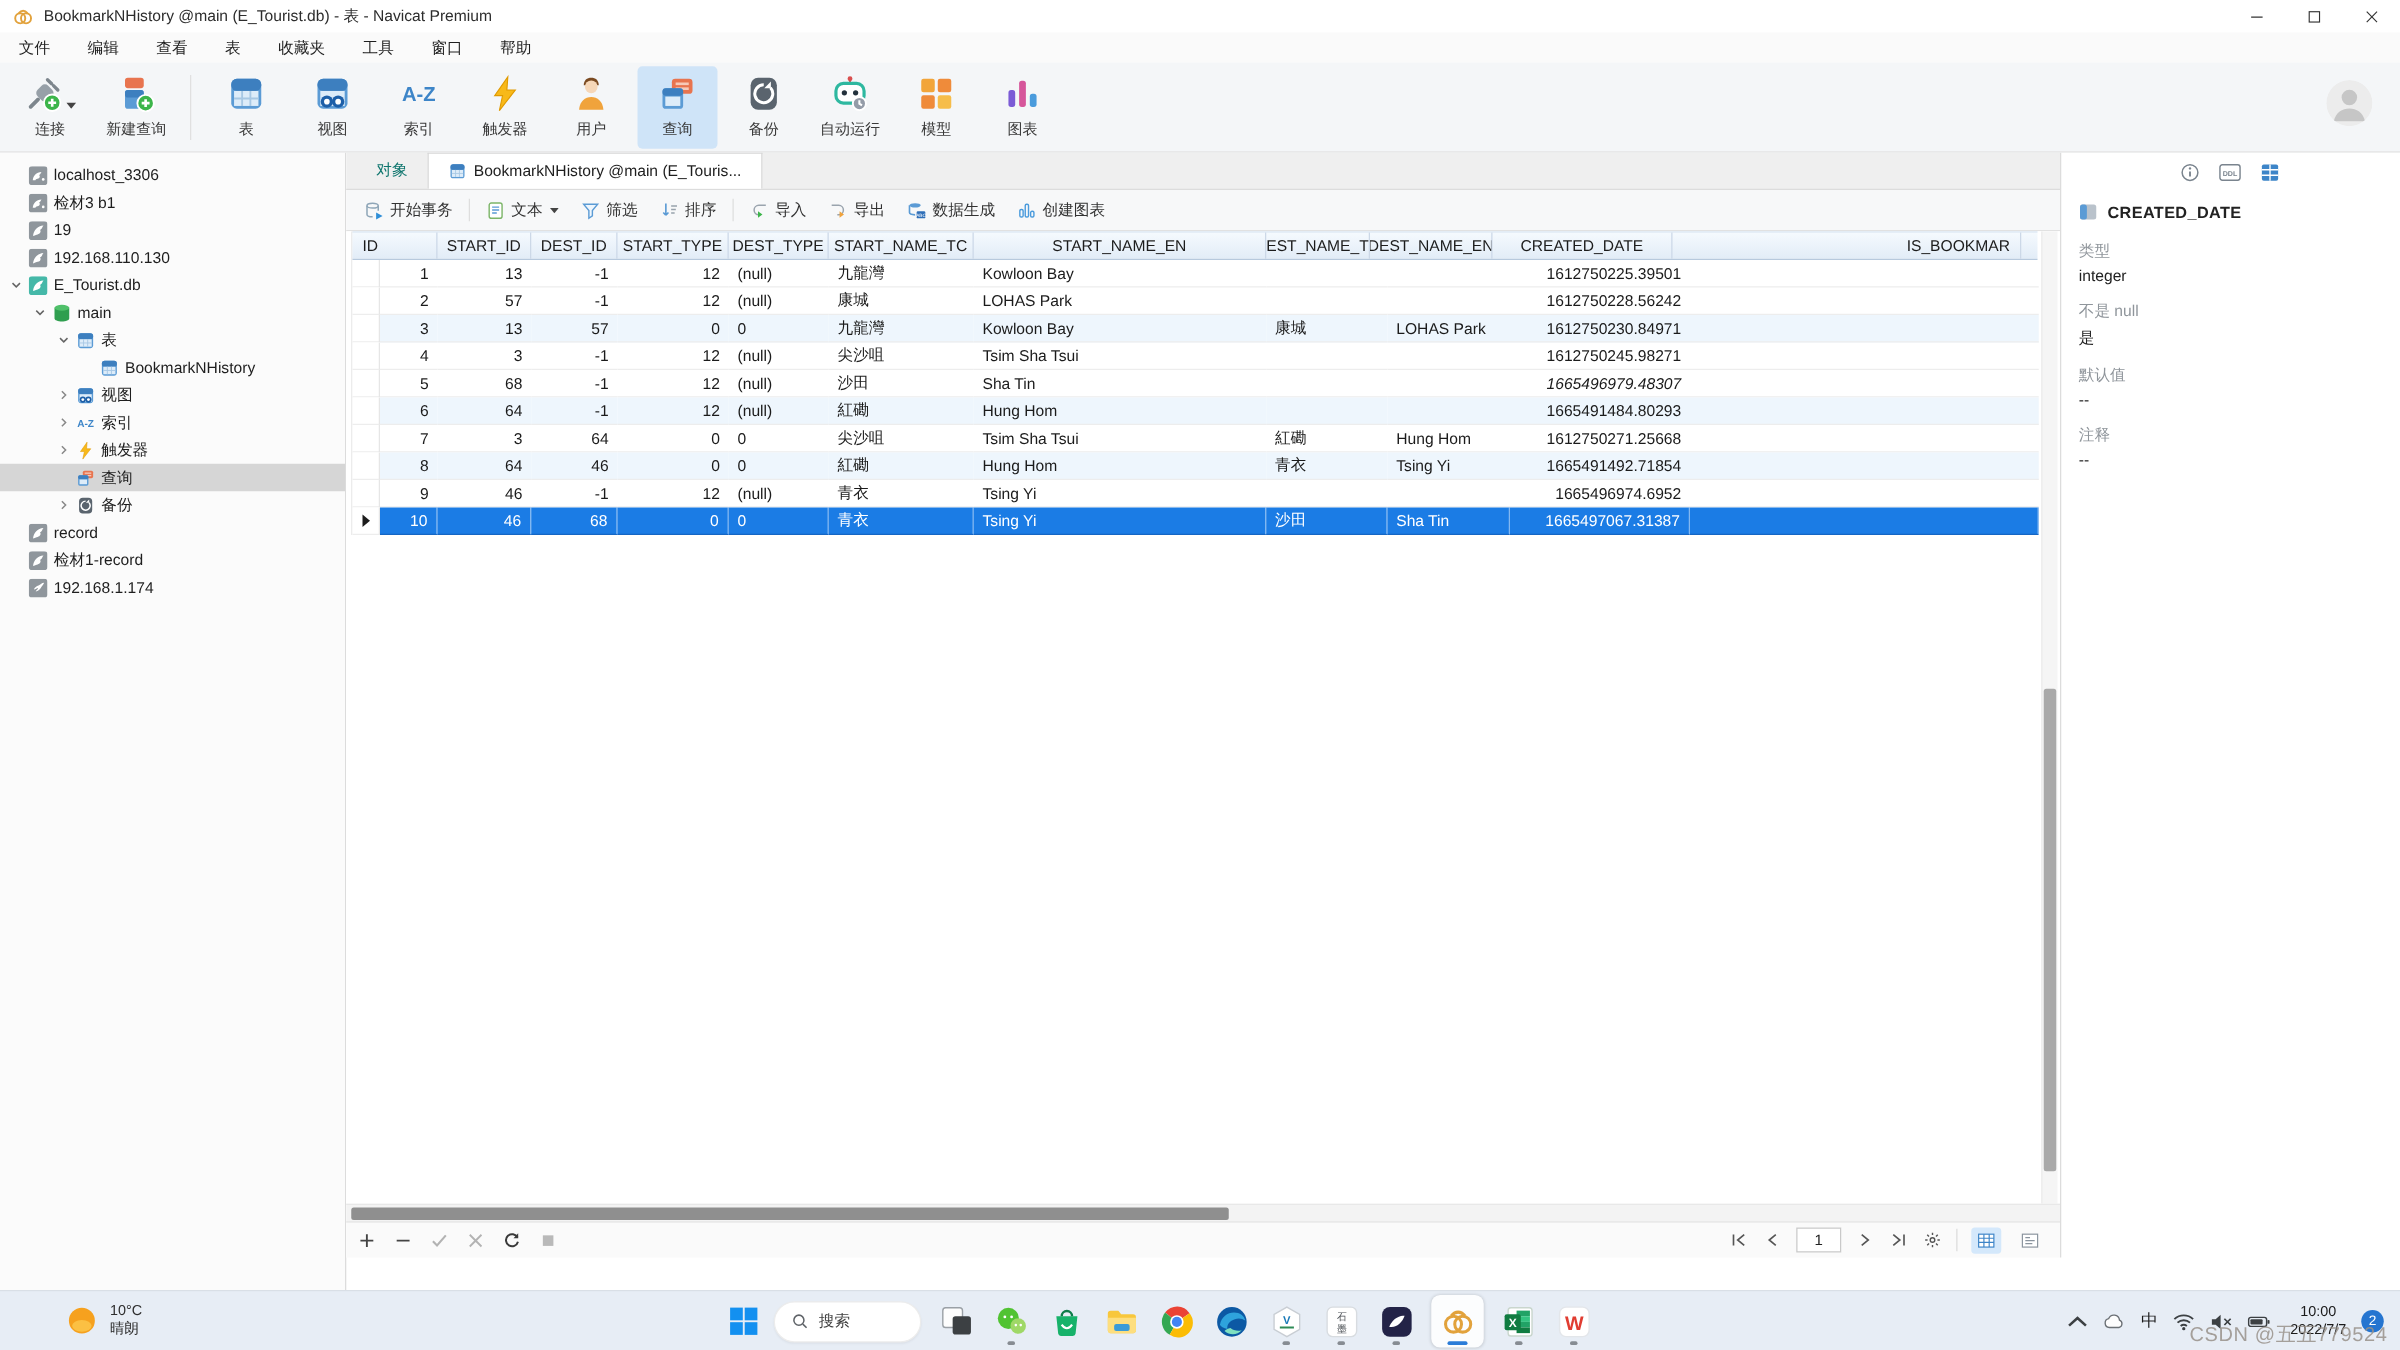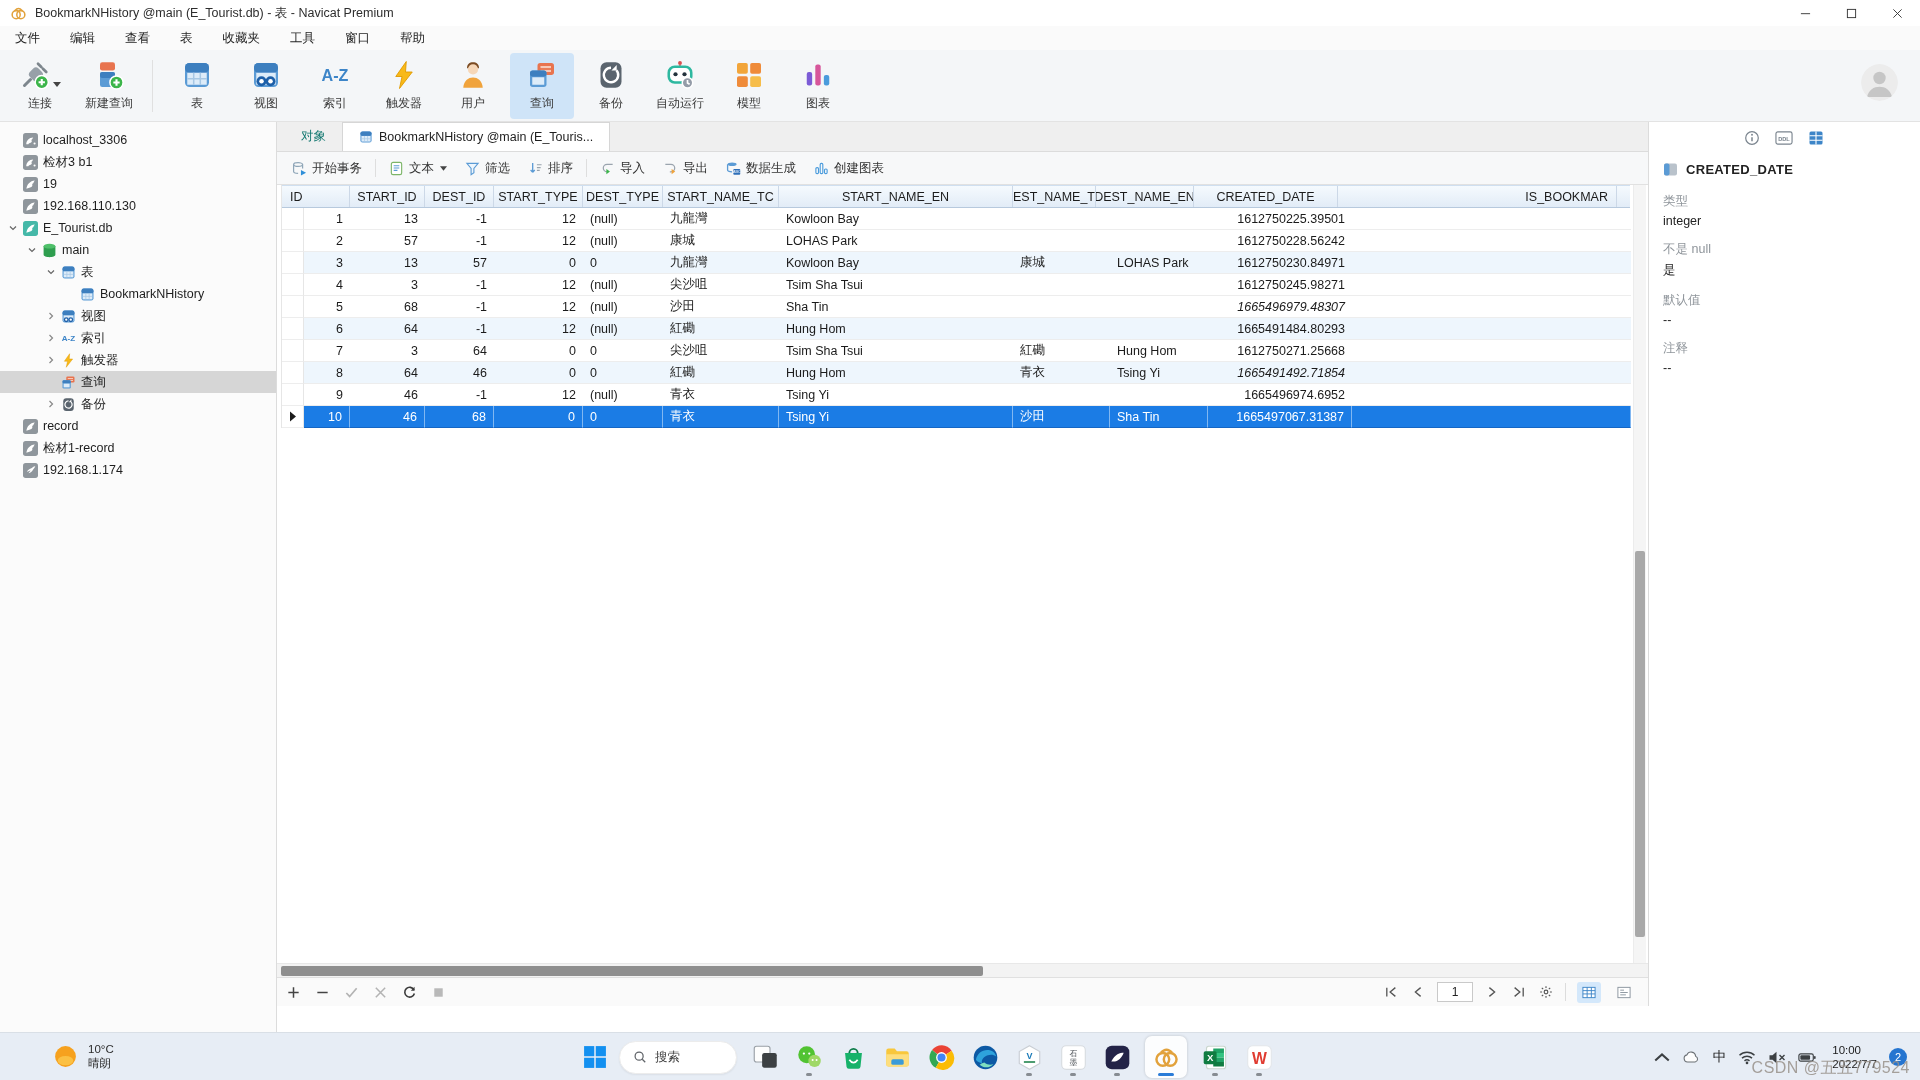--- a/index.html
+++ b/index.html
@@ -114,21 +114,21 @@
 .searchpill .mag{width:14px;height:14px}
 .apps{display:flex;align-items:center;gap:12px}
 .appbtn{width:32px;height:42px;position:relative;display:flex;align-items:center;justify-content:center}
 .appbtn>span:first-child{width:27px;height:27px}
 .appbtn.active{width:42px;background:#fcfdfe;border-radius:7px;box-shadow:0 0 3px rgba(0,0,0,.18)}
 .dot{position:absolute;bottom:2px;left:50%;transform:translateX(-50%);width:6px;height:3px;border-radius:2px;background:#878c92}
 .appbtn.active .dot{width:16px;background:#2b7cd8}
 .tray{position:absolute;right:0;top:0;height:48px;display:flex;align-items:center;gap:12px;padding-right:13px}
 .tray-ic{width:18px;height:15px}
 .ime{font-size:13.5px;color:#1b1b1b}
-.clock{text-align:left;font-size:11.5px;line-height:14px;color:#1b1b1b;margin-left:4px}
+.clock{text-align:center;font-size:11.5px;line-height:14px;color:#1b1b1b;margin-left:4px}
 .badge{width:18px;height:18px;border-radius:50%;background:var(--badge,#2575d0);color:#fff;font-size:11px;display:flex;align-items:center;justify-content:center}
 .watermark{position:absolute;right:10px;bottom:1px;font-size:16px;letter-spacing:.5px;color:rgba(152,144,138,.85);pointer-events:none}
 </style>
 </head>
 <body>
 
 <div class="screen">
 
   <div class="titlebar">
     <span class="app-ic" data-icon="navicat">
@@ -777,21 +777,21 @@
                   <div class="g-marker"></div>
                   <div class="g-cell num" style="width: 46px;">8</div>
                   <div class="g-cell num" style="width: 75px;">64</div>
                   <div class="g-cell num" style="width: 69px;">46</div>
                   <div class="g-cell num" style="width: 89px;">0</div>
                   <div class="g-cell" style="width: 80px;">0</div>
                   <div class="g-cell" style="width: 116px;">紅磡</div>
                   <div class="g-cell" style="width: 234px;">Hung Hom</div>
                   <div class="g-cell" style="width: 97px;">青衣</div>
                   <div class="g-cell" style="width: 98px;">Tsing Yi</div>
-                  <div class="g-cell num" style="width: 144px; font-style: italic;">1665491492.71854</div>
+                  <div class="g-cell num" style="width: 144px;">1665491492.71854</div>
                   <div class="g-cell num" style="width: 279px;"></div>
                 </div>
                 <div class="g-row">
                   <div class="g-marker"></div>
                   <div class="g-cell num" style="width: 46px;">9</div>
                   <div class="g-cell num" style="width: 75px;">46</div>
                   <div class="g-cell num" style="width: 69px;">-1</div>
                   <div class="g-cell num" style="width: 89px;">12</div>
                   <div class="g-cell" style="width: 80px;">(null)</div>
                   <div class="g-cell" style="width: 116px;">青衣</div>

